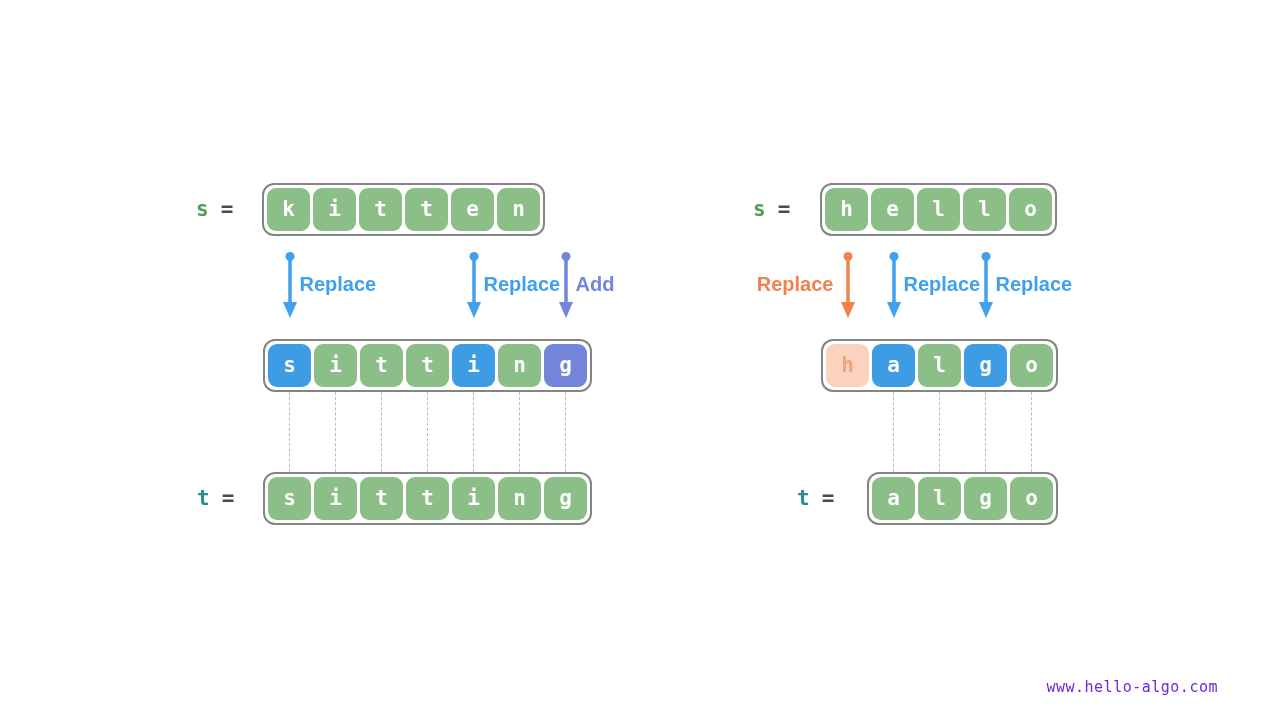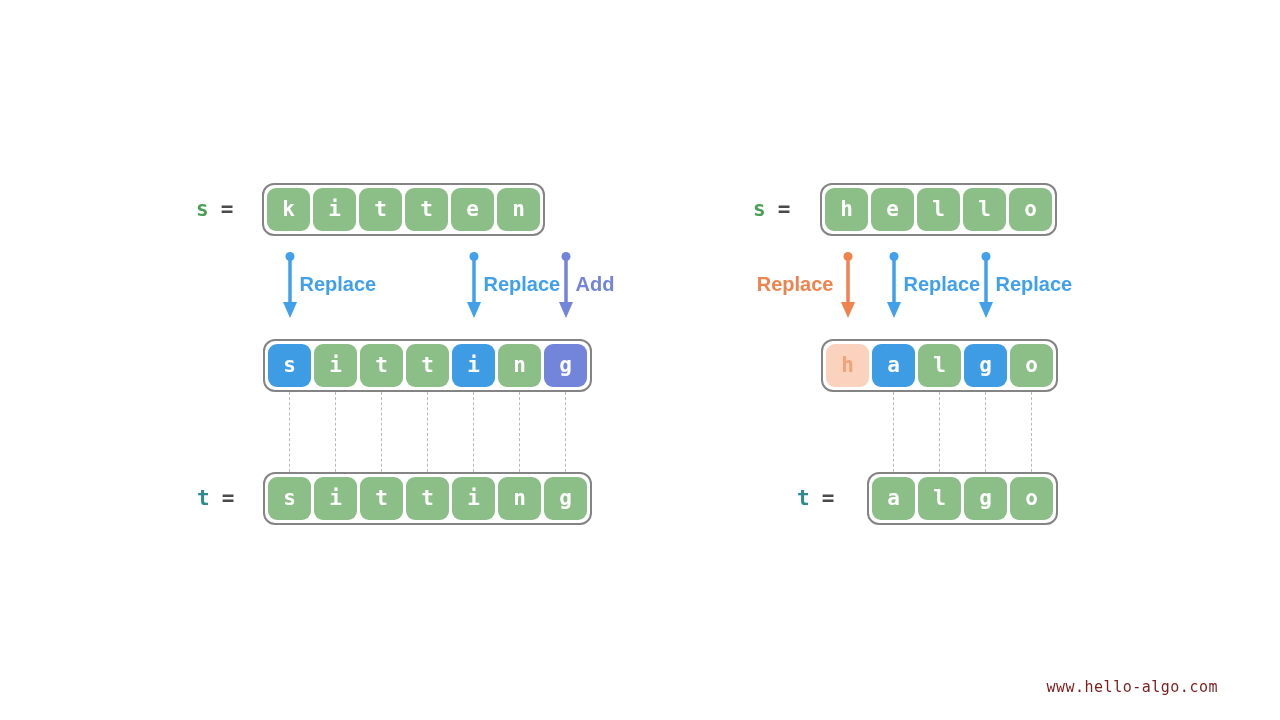--- a/index.html
+++ b/index.html
@@ -169,14 +169,14 @@
       <div class="dash" style="left: 985px; top: 392px; height: 85px;"></div>
       <div class="dash" style="left: 1031px; top: 392px; height: 85px;"></div>
       <div class="strlabel" style="left: 797px; top: 485px;"><span style="color: rgb(44, 139, 144);">t</span><span class="eq" style="color: rgb(74, 74, 74);">=</span></div>
       <div class="cellrow" style="left: 867px; top: 472px;">
         <div class="cell" style="background: rgb(140, 190, 135); color: rgb(255, 255, 255);">a</div>
         <div class="cell" style="background: rgb(140, 190, 135); color: rgb(255, 255, 255);">l</div>
         <div class="cell" style="background: rgb(140, 190, 135); color: rgb(255, 255, 255);">g</div>
         <div class="cell" style="background: rgb(140, 190, 135); color: rgb(255, 255, 255);">o</div>
       </div>
     </div>
-  <div class="watermark" style="color: #7f1d1d;">www.hello-algo.com</div>
+  <div class="watermark" style="color: #6d28d9;">www.hello-algo.com</div>
 </div>
 
 </body></html>

